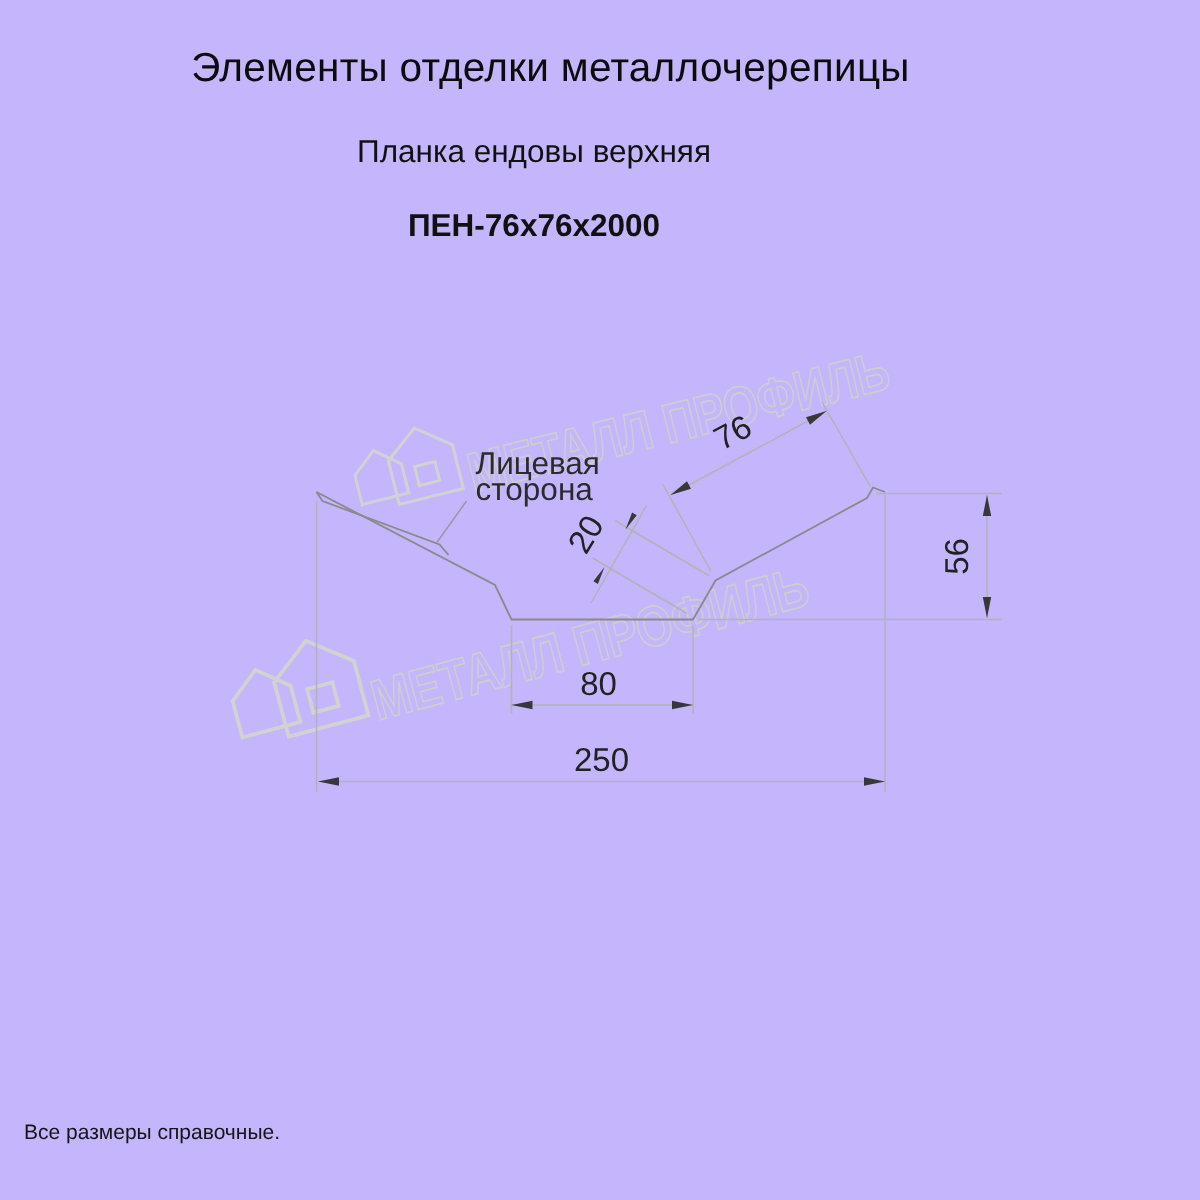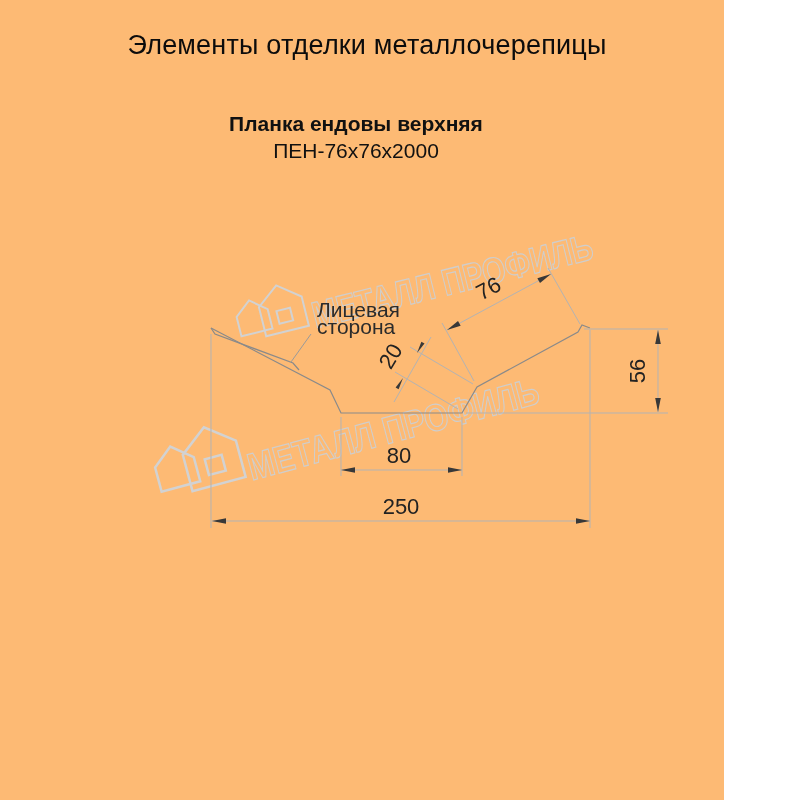--- a/index.html
+++ b/index.html
@@ -1,23 +1,23 @@
 <!DOCTYPE html>
 <html><head>
 <meta charset="utf-8">
 <style>
   html,body{margin:0;padding:0;background:#ffffff;}
   .page{
-    position:relative;width:724px;height:800px;background:#fdba74;overflow:hidden;
+    position:relative;width:800px;height:800px;background:#c4b5fd;overflow:hidden;
     font-family:"Liberation Sans", sans-serif;color:#1f1f1f;
   }
   .abs{position:absolute;white-space:nowrap;}
   .title{top:30px;left:367px;transform:translateX(-50%);font-size:27px;letter-spacing:.2px;color:#0c0c0c;}
-  .subtitle{top:112px;left:356px;transform:translateX(-50%);font-size:21px;font-weight:bold;color:#111;}
-  .model{top:139px;left:356px;transform:translateX(-50%);font-size:21px;font-weight:normal;color:#111;}
+  .subtitle{top:90px;left:356px;transform:translateX(-50%);font-size:21px;font-weight:normal;color:#111;}
+  .model{top:139px;left:356px;transform:translateX(-50%);font-size:21px;font-weight:bold;color:#111;}
   .face-label{top:302px;left:317px;font-size:21px;line-height:16.5px;color:#2b2b2b;white-space:pre-line;}
   .footer1{top:746px;left:16px;font-size:14px;color:#161616;}
   .footer2{top:768px;left:16px;font-size:14px;color:#161616;}
   svg.drawing{position:absolute;top:0;left:0;}
   .dimtxt{font-family:"Liberation Sans", sans-serif;font-size:22px;fill:#222;}
   .wmtxt{font-family:"Liberation Sans", sans-serif;font-weight:bold;}
 </style>
 </head>
 <body>
 
@@ -95,14 +95,15 @@
       <line x1="394" y1="402" x2="431" y2="337" stroke="#b3b3b3" stroke-width="1"></line>
       <polygon points="403,378 398.6,389.3 395.6,387.5" fill="#383838"></polygon>
       <polygon points="417,353 424.5,343.5 421.4,341.7" fill="#383838"></polygon>
       <text class="dimtxt" transform="translate(397,360) rotate(-59)" text-anchor="middle">20</text>
     </g>
   </svg>
 
   <div class="abs face-label">Лицевая
 сторона</div>
 
+  <div class="abs footer1">Все размеры справочные.</div>
 
 </div>
 
 </body></html>

